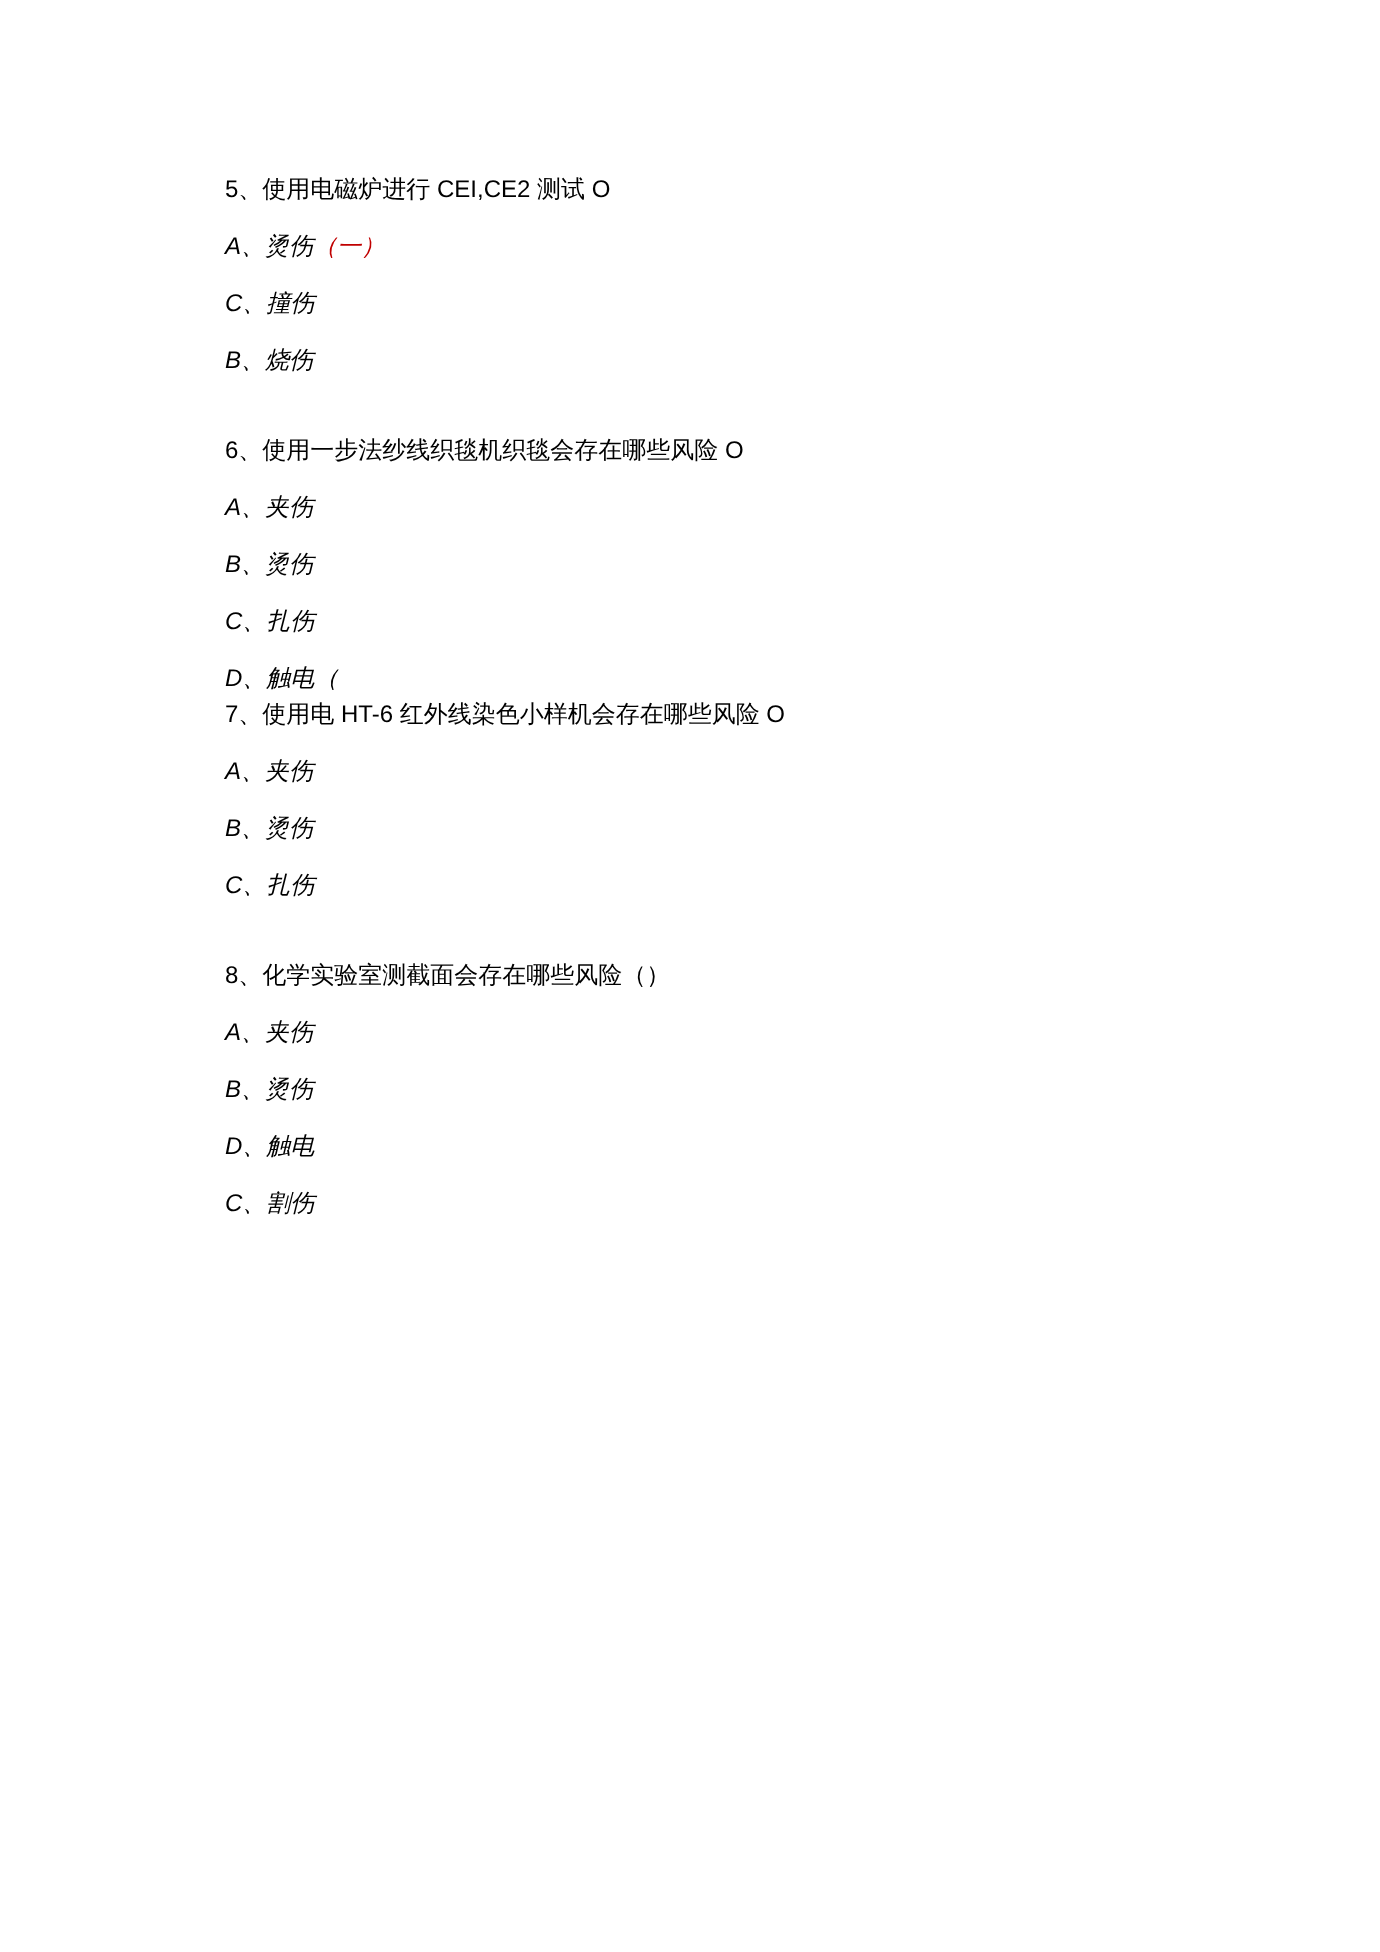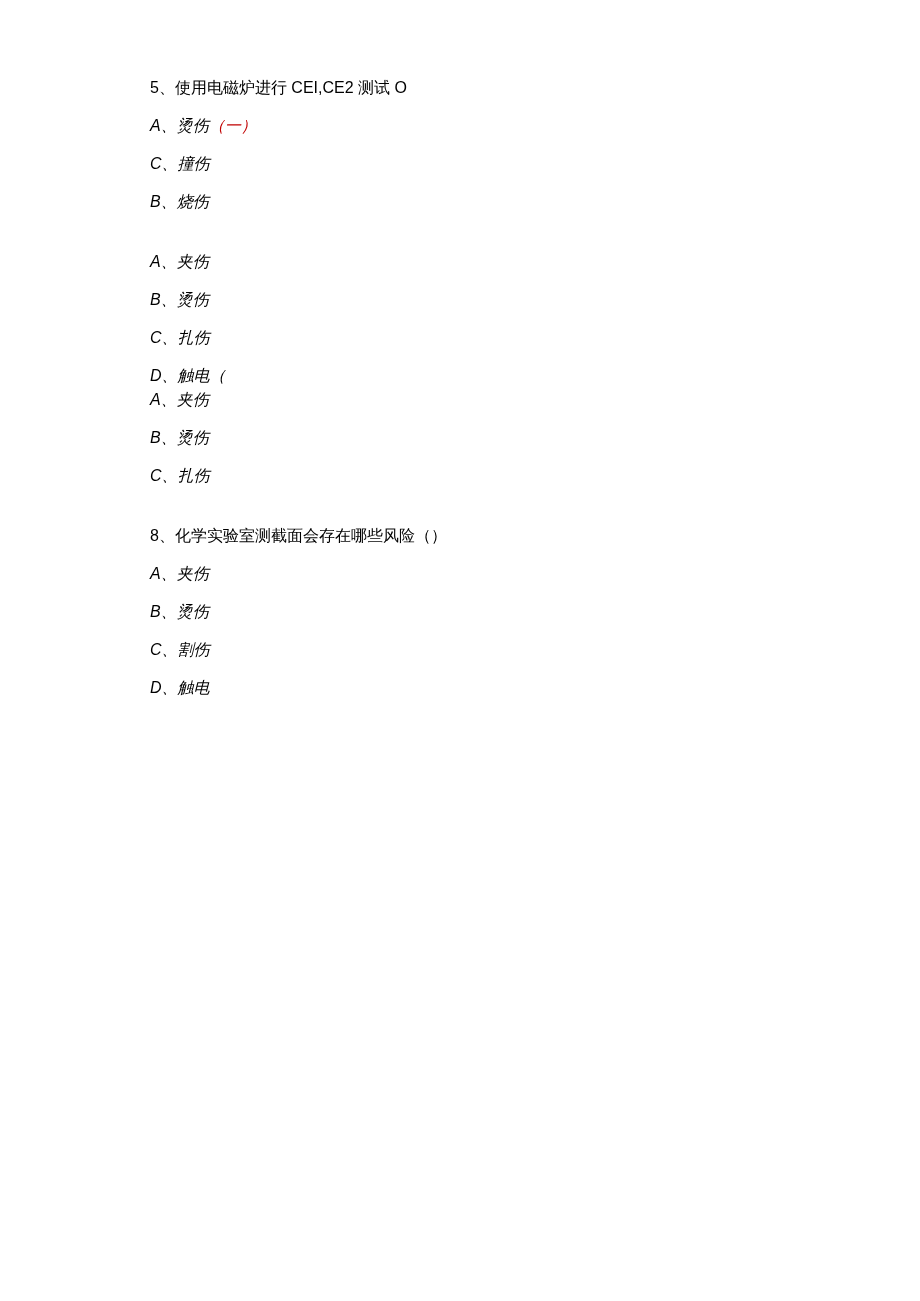--- a/index.html
+++ b/index.html
@@ -6,21 +6,21 @@
     body {
       background: #ffffff;
       width: 920px;
       height: 1301px;
       font-family: "Microsoft YaHei", "SimSun", sans-serif;
       font-size: 16px;
       color: #000000;
       line-height: 1.5;
     }
     .page {
-      padding: 76px 150px 80px 150px;
+      padding: 115px 150px 80px 150px;
     }
     .question-block {
       margin-bottom: 36px;
     }
     .question-block.compact {
       margin-bottom: 0;
     }
     .question-text {
       margin-bottom: 14px;
     }
@@ -49,35 +49,41 @@
     </div>
     <div class="option">
       <span>C、</span><span>撞伤</span>
     </div>
     <div class="option">
       <span>B、</span><span>烧伤</span>
     </div>
   </div>
 
   <div class="question-block compact">
+    <div class="question-text">
+      <span>6、</span><span>使用一步法纱线织毯机织毯会存在哪些风险 О</span>
+    </div>
     <div class="option">
       <span>A、</span><span>夹伤</span>
     </div>
     <div class="option">
       <span>B、</span><span>烫伤</span>
     </div>
     <div class="option">
       <span>C、</span><span>扎伤</span>
     </div>
     <div class="option">
       <span>D、</span><span>触电（</span>
     </div>
   </div>
 
   <div class="question-block">
+    <div class="question-text">
+      <span>7、</span><span>使用电 HT-6 红外线染色小样机会存在哪些风险 О</span>
+    </div>
     <div class="option">
       <span>A、</span><span>夹伤</span>
     </div>
     <div class="option">
       <span>B、</span><span>烫伤</span>
     </div>
     <div class="option">
       <span>C、</span><span>扎伤</span>
     </div>
   </div>
@@ -86,23 +92,23 @@
     <div class="question-text">
       <span>8、</span><span>化学实验室测截面会存在哪些风险（）</span>
     </div>
     <div class="option">
       <span>A、</span><span>夹伤</span>
     </div>
     <div class="option">
       <span>B、</span><span>烫伤</span>
     </div>
     <div class="option">
-      <span>C、</span><span>割伤</span>
+      <span>D、</span><span>触电</span>
     </div>
     <div class="option">
-      <span>D、</span><span>触电</span>
+      <span>C、</span><span>割伤</span>
     </div>
   </div>
 
   <div class="question-block">
   </div>
 
 </div>
 
 </body></html>

